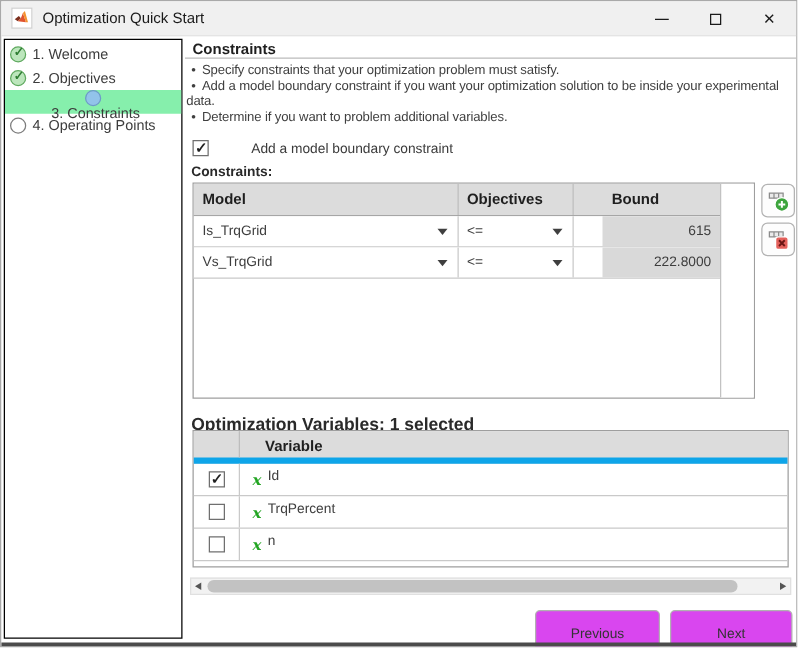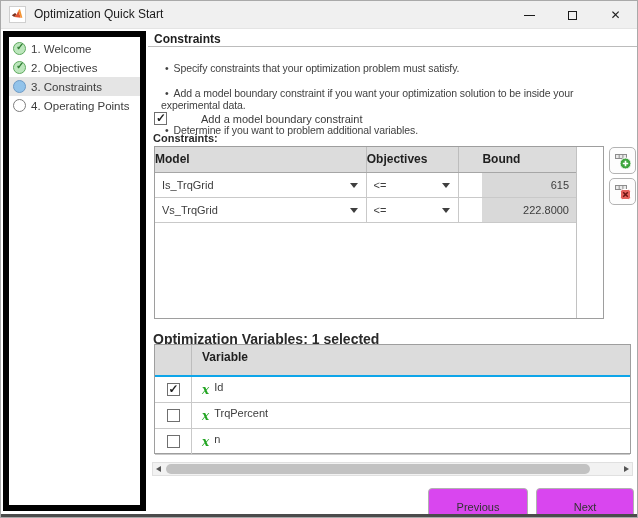--- a/index.html
+++ b/index.html
@@ -9,66 +9,66 @@
   .titlebar { position:absolute; left:0; top:0; width:100%; height:28px; background:#f0f0f0; border-bottom:1px solid #e4e4e4; box-sizing:border-box; }
   .app-icon { position:absolute; left:8px; top:5px; width:17px; height:17px; background:#fff; border:1px solid #cfcfcf; box-sizing:border-box; display:flex; align-items:center; justify-content:center; }
   .title { position:absolute; left:33px; top:0; line-height:27px; font-size:12px; color:#1a1a1a; white-space:nowrap; }
   .controls { position:absolute; right:0; top:0; height:28px; display:flex; }
   .ctl { width:43px; height:28px; display:flex; align-items:center; justify-content:center; cursor:default; }
   .min-glyph { width:11px; height:1px; background:#1a1a1a; display:block; }
   .max-glyph { width:9px; height:9px; border:1px solid #1a1a1a; display:block; box-sizing:border-box; }
   .close-glyph { font-size:12px; color:#1a1a1a; line-height:1; }
 
   
-  .sidebar { position:absolute; left:2px; top:30px; width:143px; height:480px; background:#ffffff; border:6px solid #000000; box-sizing:border-box; padding-top:2px; }
+  .sidebar { position:absolute; left:2px; top:30px; width:143px; height:480px; background:#ffffff; border:1px solid #000000; box-sizing:border-box; padding-top:2px; }
   .step { height:19px; display:flex; align-items:center; padding-left:4px; font-size:11.5px; color:#3c3c3c; white-space:nowrap; }
-  .step[data-state="current"] { background:#e5e5e5; }
+  .step[data-state="current"] { background:#86efac;flex-direction:column; }
   .circ { width:13px; height:13px; border-radius:50%; background:#ffffff; border:1px solid #7d7d7d; box-sizing:border-box; margin-right:5px; position:relative; flex:0 0 13px; }
   .step[data-state="complete"] .circ { background:#bce6bc; border-color:#5fa95f; }
   .step[data-state="complete"] .circ::after { content:"✓"; position:absolute; left:2px; top:-2px; font-size:10px; font-weight:bold; color:#2e7d32; }
   .step[data-state="current"] .circ { background:#92c3ea; border-color:#6d9bc7; }
 
   
   .heading { position:absolute; left:153px; top:31px; font-size:12px; font-weight:bold; color:#1f1f1f; }
   .hrule { position:absolute; left:147px; top:45px; width:491px; height:1px; background:#bcbcbc; }
   .bullets { position:absolute; left:148px; top:49px; width:490px; font-size:10.5px; letter-spacing:-0.1px; line-height:12.5px; color:#3f3f3f; }
-  .bullets p { margin:12px; }
+  .bullets p { margin:0; }
   .dot { margin:0 5px 0 4px; }
 
   
   .cbx-row { position:absolute; left:153px; top:111px; display:flex; align-items:center;gap:28px; }
   .checkbox { width:13px; height:13px; background:#fff; border:1px solid #6f6f6f; box-sizing:border-box; position:relative; flex:0 0 13px; }
   .checkbox[data-checked="true"]::after { content:"✓"; position:absolute; left:1px; top:-2px; font-size:12px; font-weight:bold; color:#1f1f1f; }
   .cbx-label { margin-left:6px; font-size:11px; color:#3a3a3a; }
 
   
   .constraints-label { position:absolute; left:152px; top:131px; font-size:11px; font-weight:bold; color:#2a2a2a; }
   .ctable { position:absolute; left:153px; top:145px; width:450px; height:173px; border:1px solid #9e9e9e; box-sizing:border-box; background:#fff; }
   .ctable-left { position:absolute; left:0; top:0; width:421px; }
   .ctable-filler { position:absolute; left:421px; top:0; right:0; bottom:0; border-left:1px solid #c2c2c2; background:#fff; }
   .thead { display:flex; height:26px; background:#dcdcdc; border-bottom:1px solid #a6a6a6; box-sizing:border-box; }
-  .th { font-size:12px; font-weight:bold; color:#1f1f1f; line-height:25px; box-sizing:border-box; }
+  .th { font-size:12px; font-weight:bold; color:#1f1f1f; line-height:25px; padding-left:7px; box-sizing:border-box; }
   .c-model { width:224px; border-right:1px solid #bdbdbd; }
   .c-comp  { width:98px;  border-right:1px solid #bdbdbd; }
   .c-bound { width:99px;margin-left:23px; }
   .trow { display:flex; height:25px; border-bottom:1px solid #c9c9c9; box-sizing:border-box; background:#fff; }
   .td { font-size:11px; color:#3d3d3d; line-height:24px; padding-left:7px; box-sizing:border-box; position:relative; }
   .td.c-model, .td.c-comp { border-right:1px solid #c9c9c9; }
   .dd::after { content:""; position:absolute; right:8px; top:10px; width:0; height:0; border-left:4.5px solid transparent; border-right:4.5px solid transparent; border-top:5px solid #3f3f3f; }
   .td.c-bound { background:#d9d9d9; text-align:right; padding-left:0; padding-right:7px; }
 
   
   .action-btn { position:absolute; width:27px; height:27px; background:#fdfdfd; border:1px solid #b3b3b3; border-radius:5px; box-sizing:border-box; display:flex; align-items:center; justify-content:center; }
   #btn-add { left:608px; top:146px; }
   #btn-del { left:608px; top:177px; }
 
   
   .vars-label { position:absolute; left:152px; top:330px; font-size:14px; font-weight:bold; color:#2a2a2a; }
   .vtable { position:absolute; left:153px; top:343px; width:477px; height:110px; border:1px solid #9e9e9e; box-sizing:border-box; background:#fff; }
-  .vhead { display:flex; height:32px; background:#dcdcdc; border-bottom:2px solid #0ea5e9; box-sizing:border-box; }
+  .vhead { display:flex; height:26px; background:#dcdcdc; border-bottom:5px solid #0ea5e9; box-sizing:border-box;gap:10px; }
   .vh-check { width:37px; border-right:1px solid #bdbdbd; box-sizing:border-box; }
   .vh-name { flex:1; font-size:12px; font-weight:bold; color:#1f1f1f; line-height:25px; padding-left:10px; }
   .vrow { display:flex; height:26px; border-bottom:1px solid #c9c9c9; box-sizing:border-box; }
   .vc-check { width:37px; border-right:1px solid #c9c9c9; box-sizing:border-box; display:flex; align-items:center; justify-content:center; }
   .vc-name { flex:1; display:flex; align-items:center; padding-left:10px; }
   .xvar { font-family:"DejaVu Serif", serif; font-style:italic; font-weight:bold; font-size:12px; color:#23a523; }
   .vname { font-size:11px; color:#3d3d3d; margin-left:5px; position:relative; top:-3px; }
 
   
   .hscroll { position:absolute; left:151px; top:461px; width:481px; height:14px; background:#f2f2f2; border:1px solid #e0e0e0; box-sizing:border-box; }

